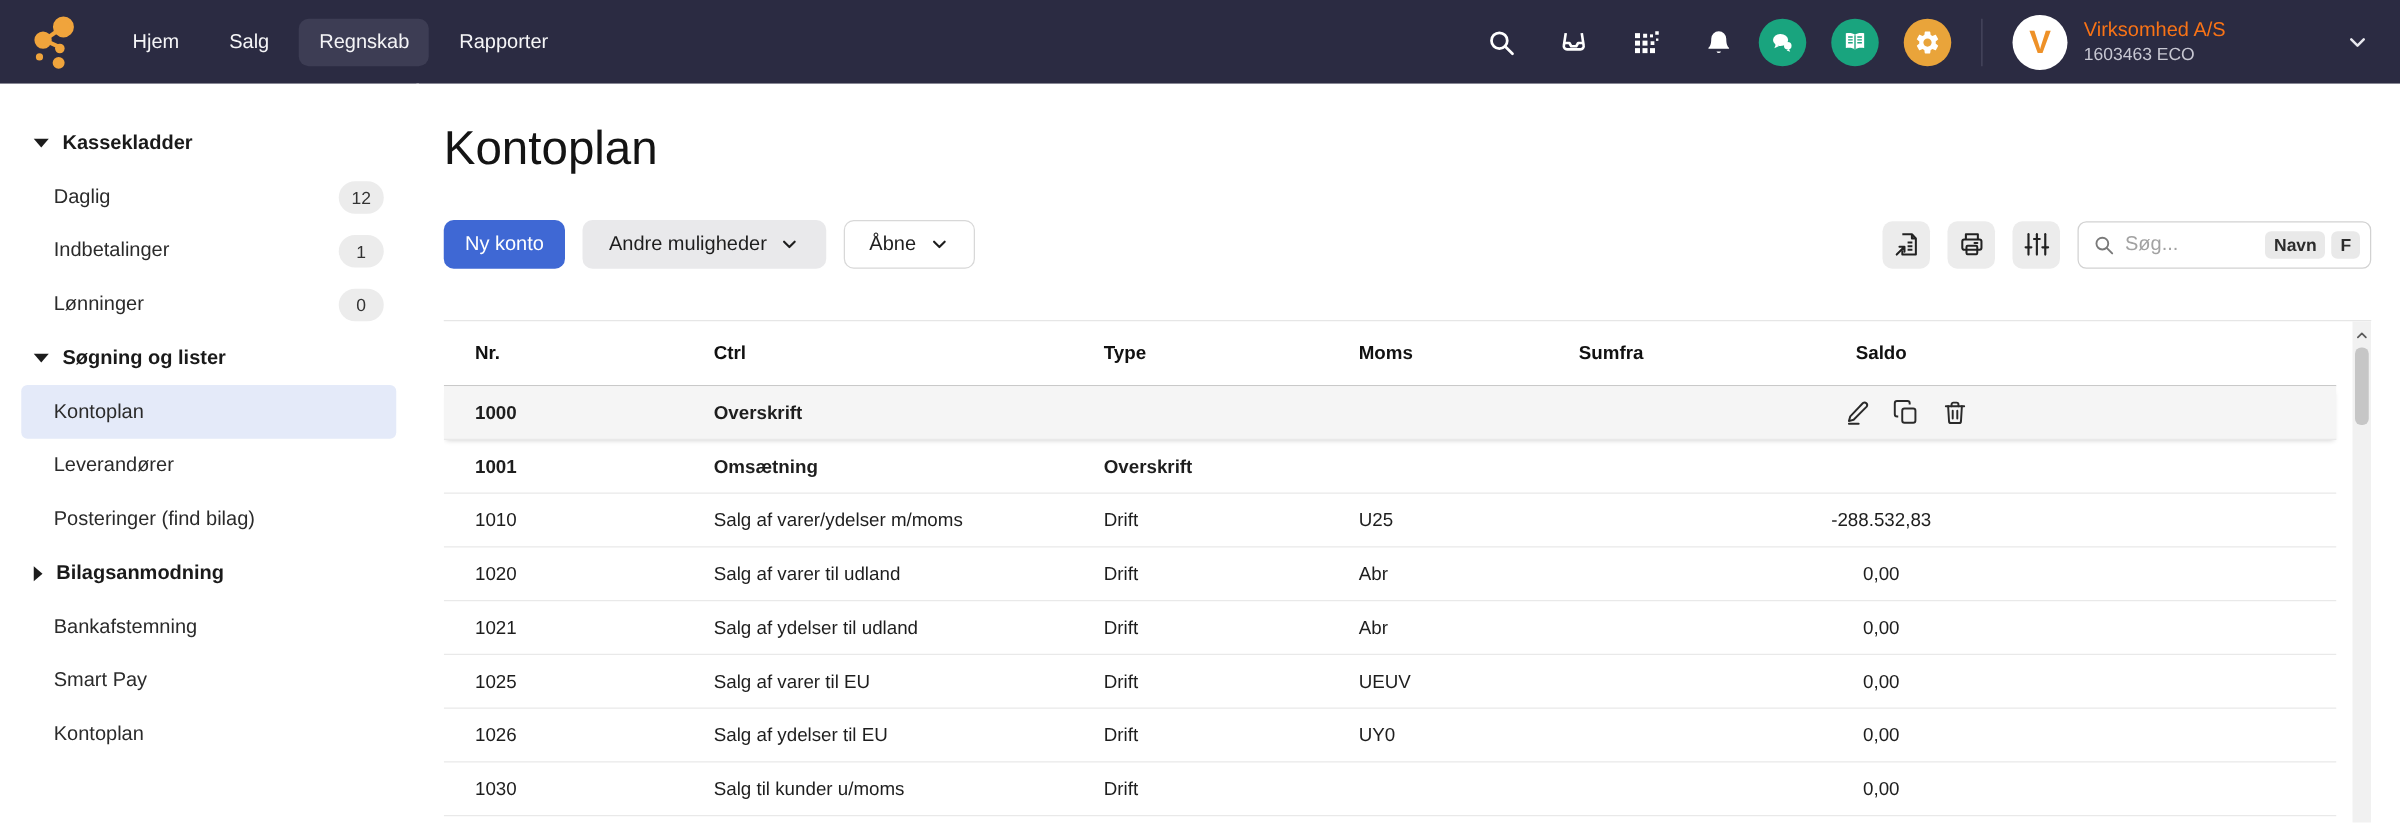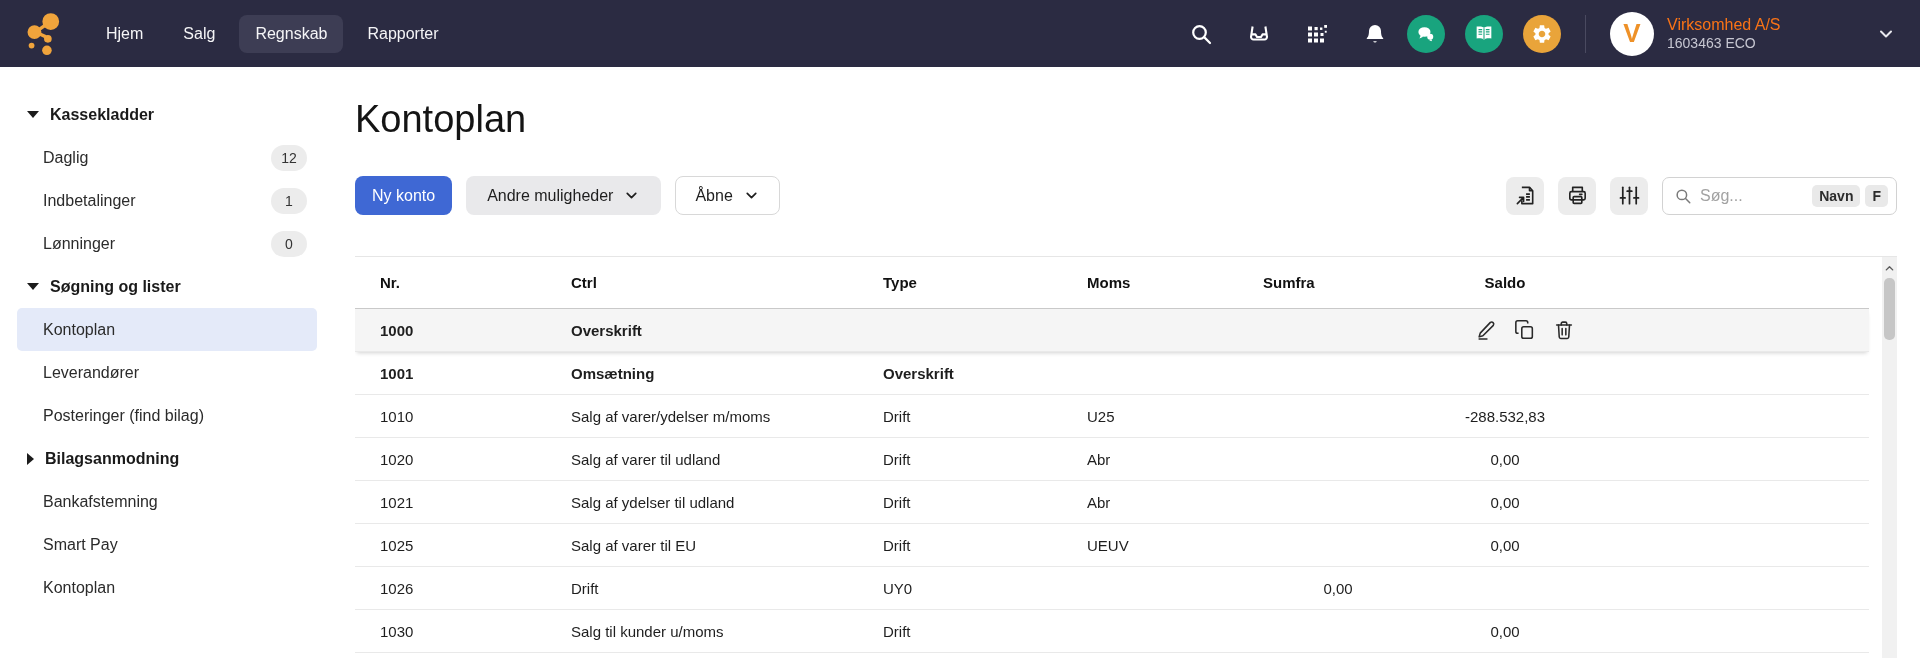--- a/index.html
+++ b/index.html
@@ -361,20 +361,21 @@
           <div class="cell col0">1025</div>
           <div class="cell col1">Salg af varer til EU</div>
           <div class="cell col2">Drift</div>
           <div class="cell col3">UEUV</div>
           <div class="cell col4"></div>
           <div class="cell col5 num">0,00</div>
           <div class="cell col6 actions"></div>
         </div>
         <div class="trow">
           <div class="cell col0">1026</div>
+          <div class="cell col1">Salg af ydelser til EU</div>
           <div class="cell col2">Drift</div>
           <div class="cell col3">UY0</div>
           <div class="cell col4"></div>
           <div class="cell col5 num">0,00</div>
           <div class="cell col6 actions"></div>
         </div>
         <div class="trow">
           <div class="cell col0">1030</div>
           <div class="cell col1">Salg til kunder u/moms</div>
           <div class="cell col2">Drift</div>

